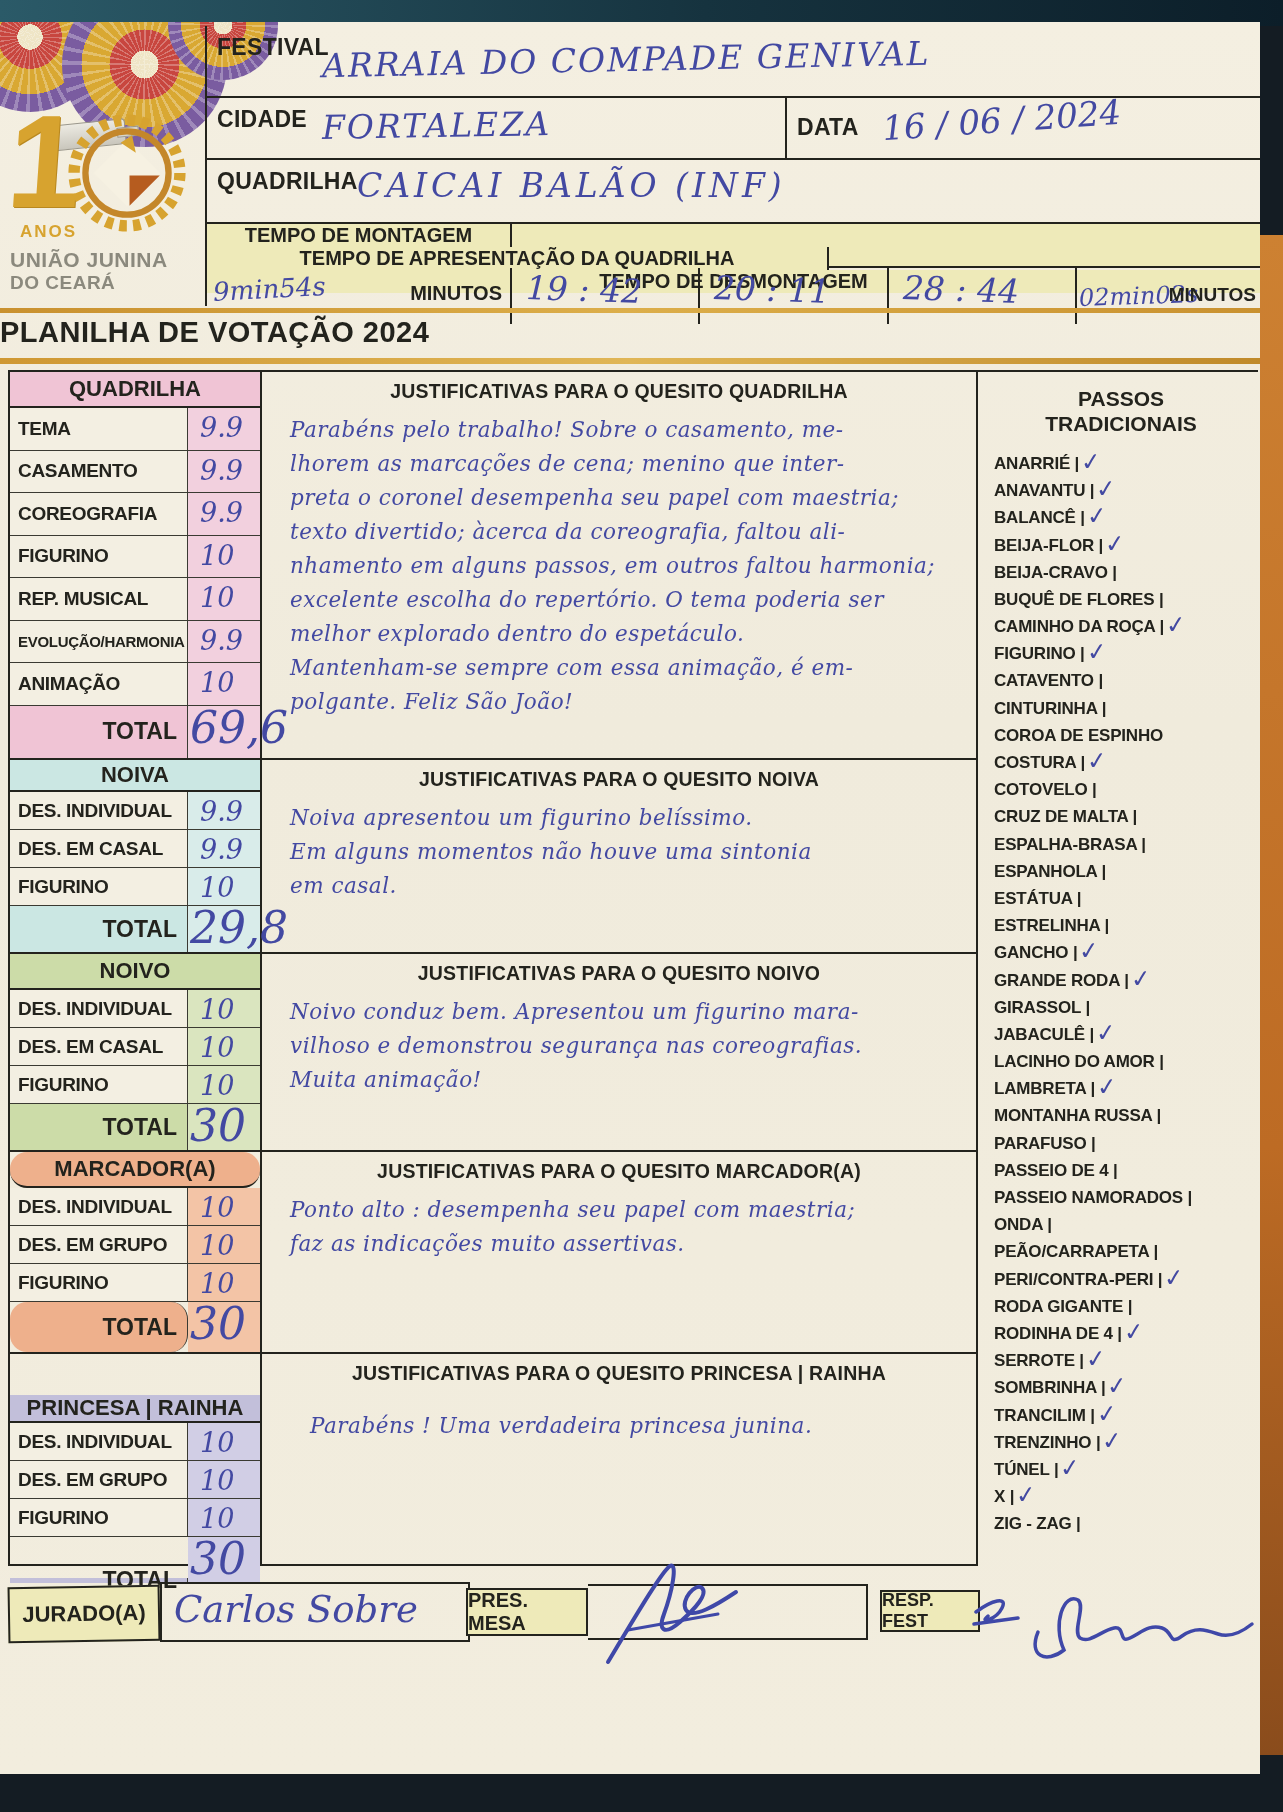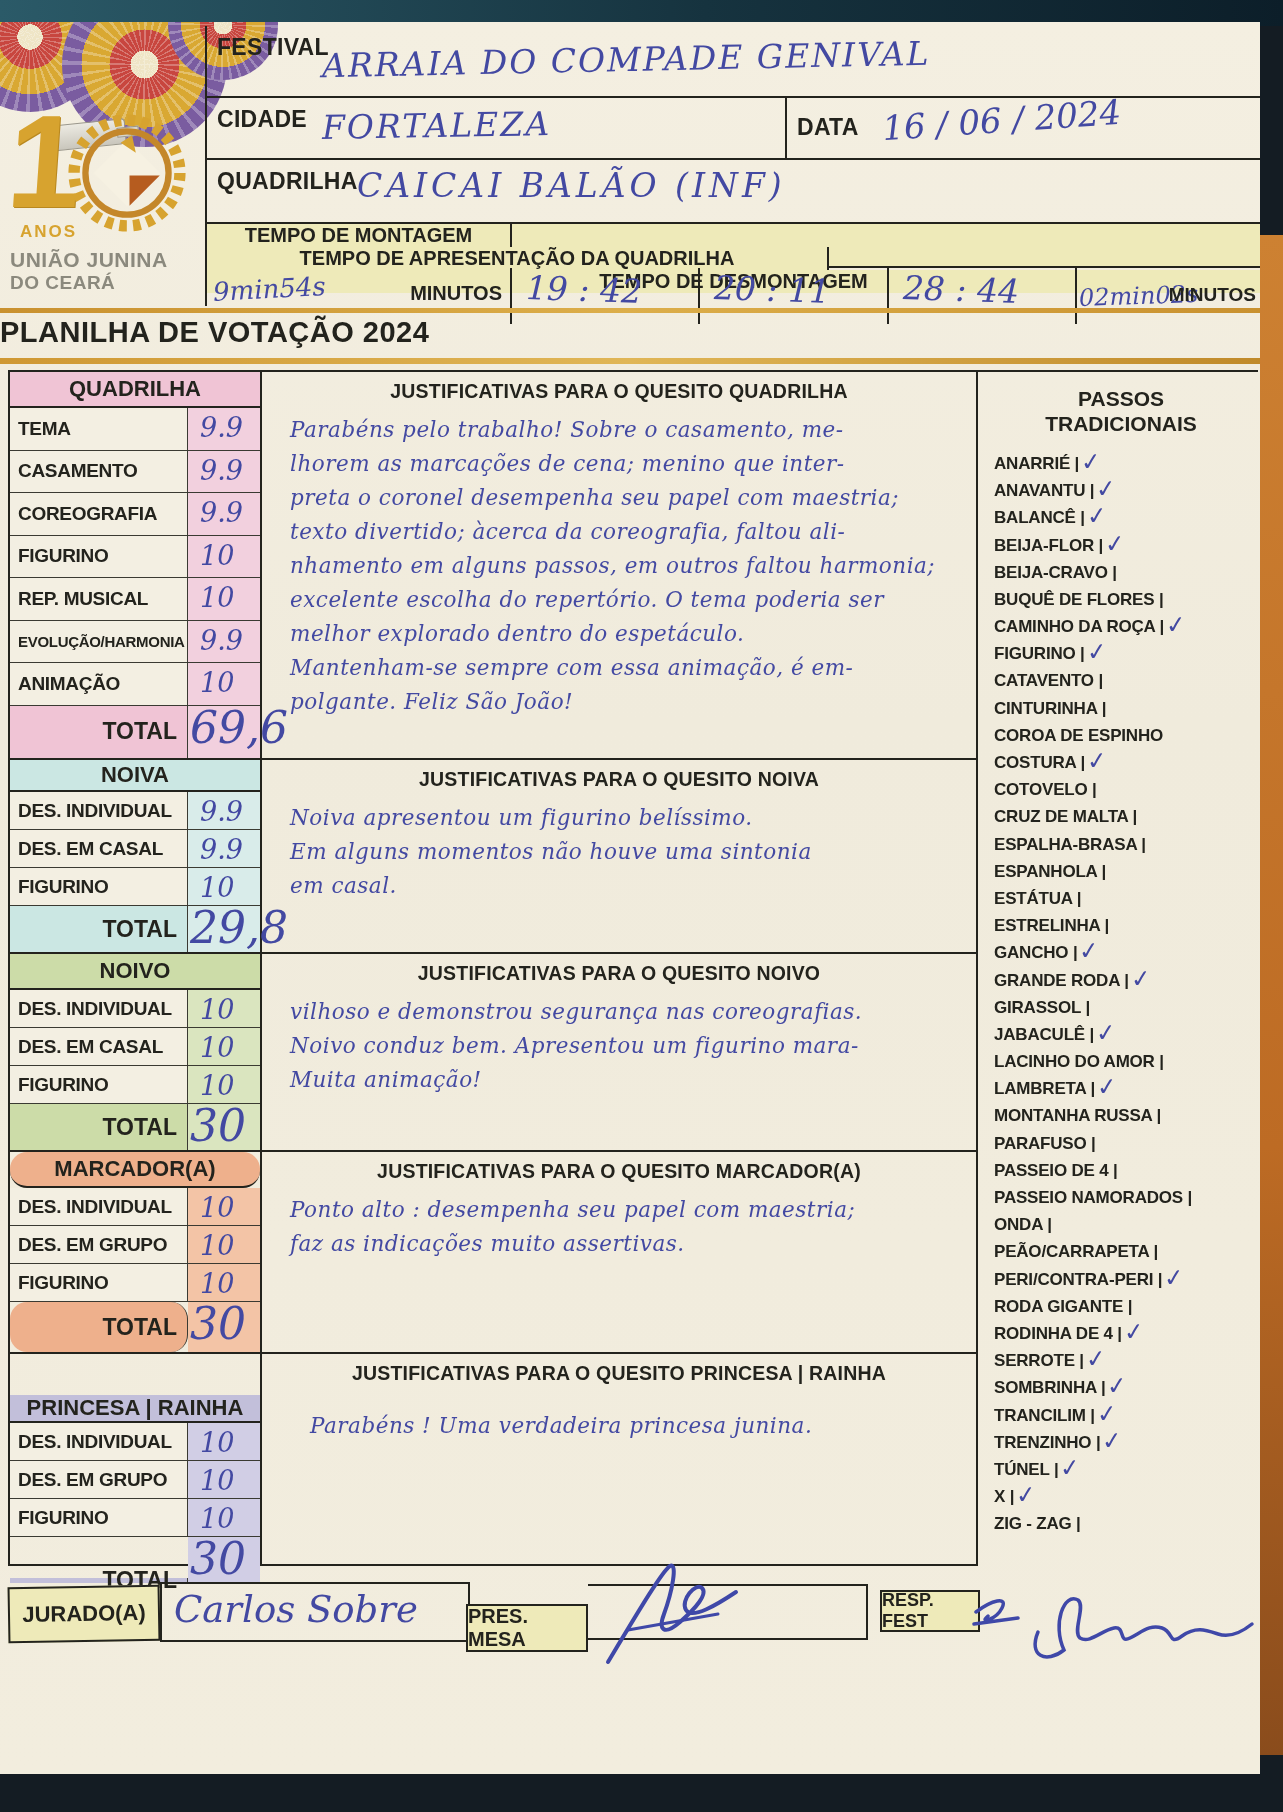--- a/index.html
+++ b/index.html
@@ -127,21 +127,21 @@
     font-size:24px; color:#4349a2; margin-left:2px; transform:rotate(-6deg) translateY(-2px); }
 
   
   .footer { position:absolute; left:8px; top:1556px; width:1250px; height:80px; }
   .ybox { position:absolute; background:#eeeab9; border:2px solid #23231d; display:flex;
     align-items:center; justify-content:center; font-weight:900; }
   .f-jurado { left:0; top:8px; width:152px; height:56px; font-size:22px; transform:rotate(-1deg); }
   .f-jurado-val { position:absolute; left:152px; top:4px; width:310px; height:60px;
     border:2px solid #23231d; }
   .f-jurado-val .hw { position:absolute; left:12px; top:4px; font-size:37px; white-space:nowrap; }
-  .f-pres { left:458px; top:10px; width:122px; height:48px; font-size:20px;margin-top:16px; }
+  .f-pres { left:458px; top:10px; width:122px; height:48px; font-size:20px; }
   .f-pres-box { position:absolute; left:580px; top:6px; width:280px; height:56px; border:2px solid #23231d; border-left:none; }
   .sig { position:absolute; }
   .f-resp { left:872px; top:12px; width:100px; height:42px; font-size:18px; }
   .f-resp-sig { left:960px; top:-6px; }
 </style>
 </head>
 <body>
 
 <div class="page">
   <div class="top-strip"></div>
@@ -579,22 +579,22 @@
           <div class="total-label">TOTAL</div>
           <div class="total-score">
             <span class="hw">30</span>
           </div>
         </div>
       </div>
       <div class="justif">
         <div class="justif-title">JUSTIFICATIVAS PARA O QUESITO NOIVO</div>
         <div class="justif-lines">
 
-        <div class="hw jline">vilhoso e demonstrou segurança nas coreografias.</div>
-            <div class="hw jline">Noivo conduz bem. Apresentou um figurino mara-</div>
+        <div class="hw jline">Noivo conduz bem. Apresentou um figurino mara-</div>
+            <div class="hw jline">vilhoso e demonstrou segurança nas coreografias.</div>
             <div class="hw jline">Muita animação!</div>
           </div>
       </div>
 
       <div class="score-table sec-marcador s3">
         <div class="sec-header">MARCADOR(A)</div>
         <div>
 
             <div class="crit-row">
               <div class="crit-label">DES. INDIVIDUAL</div>

